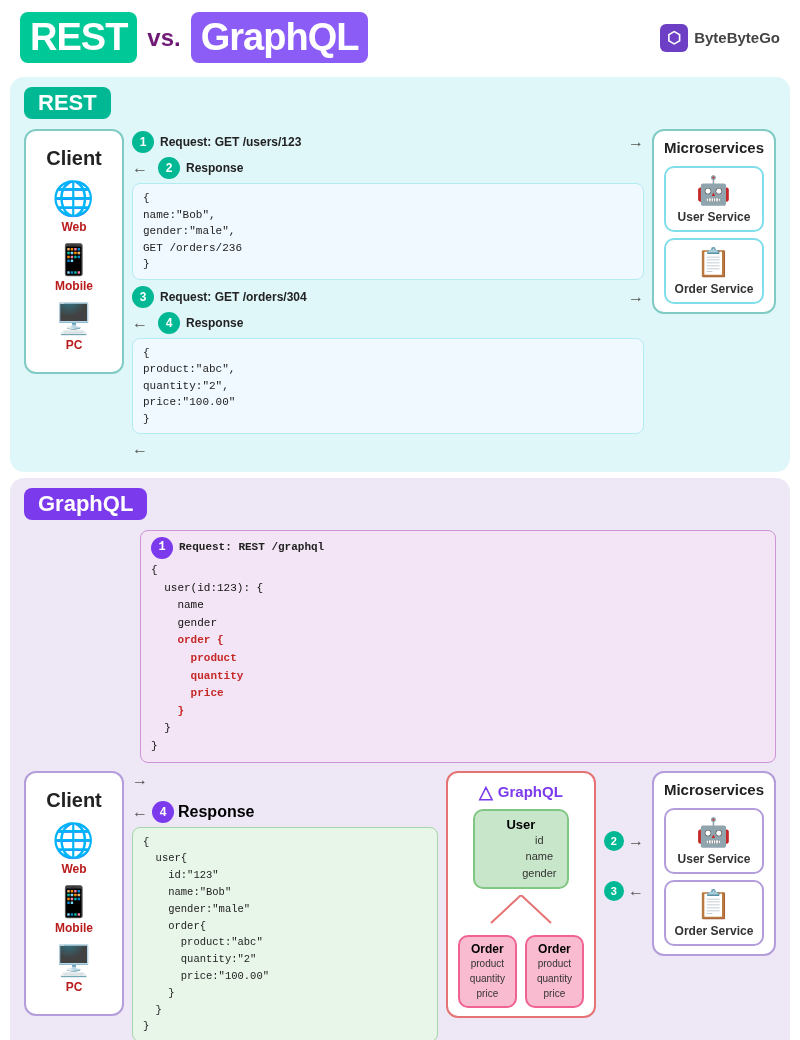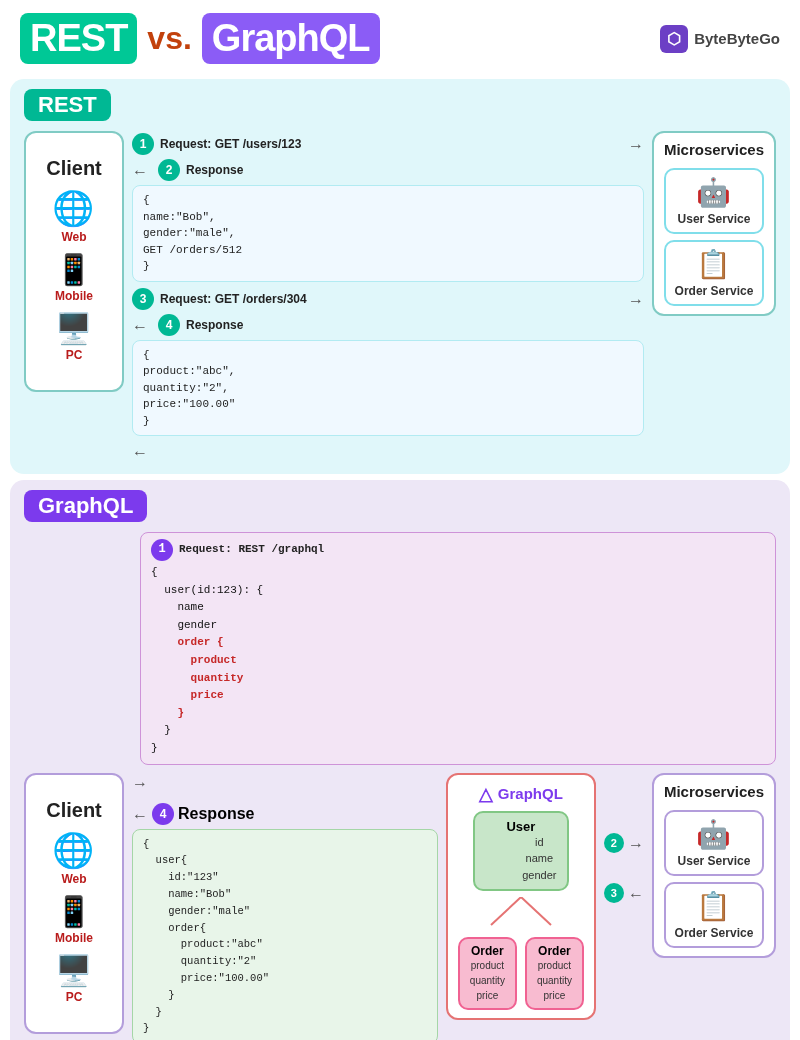--- a/index.html
+++ b/index.html
@@ -27,23 +27,23 @@
     .title-rest {
       background: #00c896;
       color: #fff;
       font-size: 38px;
       font-weight: 900;
       padding: 4px 10px;
       border-radius: 8px;
       letter-spacing: -1px;
     }
     .title-vs {
-      font-size: 32px;
-      font-weight: 700;
-      color: #c2410c;
+      font-size: 24px;
+      font-weight: 700;
+      color: #701a75;
       margin: 8px 6px;
     }
     .title-graphql {
       background: #8b5cf6;
       color: #fff;
       font-size: 38px;
       font-weight: 900;
       padding: 4px 10px;
       border-radius: 8px;
       letter-spacing: -1px;
@@ -92,21 +92,21 @@
       margin-bottom: 10px;
     }
     .section-label.rest { background: #00b894; }
     .section-label.graphql { background: #7c3aed; }
 
     
     .client-box {
       background: #fff;
       border: 2px solid #80cbc4;
       border-radius: 12px;
-      padding: 24px 12px;
+      padding: 16px 12px;
       min-width: 100px;
       max-width: 110px;
       display: flex;
       flex-direction: column;
       align-items: center;
       gap: 4px;
     }
     .client-title {
       font-size: 20px;
       font-weight: 700;
@@ -425,21 +425,21 @@
 
       <div class="req-row">
         <span style="font-size:16px; color:#555; margin-right:4px;">←</span>
         <span class="step-badge teal">2</span>
         <span class="req-text">Response</span>
       </div>
       <div class="code-box">
         <div>{</div>
         <div>  name:"Bob",</div>
         <div>  gender:"male",</div>
-        <div>  GET /orders/512</div>
+        <div>  GET /orders/236</div>
         <div>}</div>
       </div>
 
       <div class="req-row" style="margin-top:4px;">
         <span class="step-badge teal">3</span>
         <span class="req-text">Request: GET /orders/304</span>
         <span style="margin-left:auto; font-size:16px; color:#555;">→</span>
       </div>
 
       <div class="req-row">

